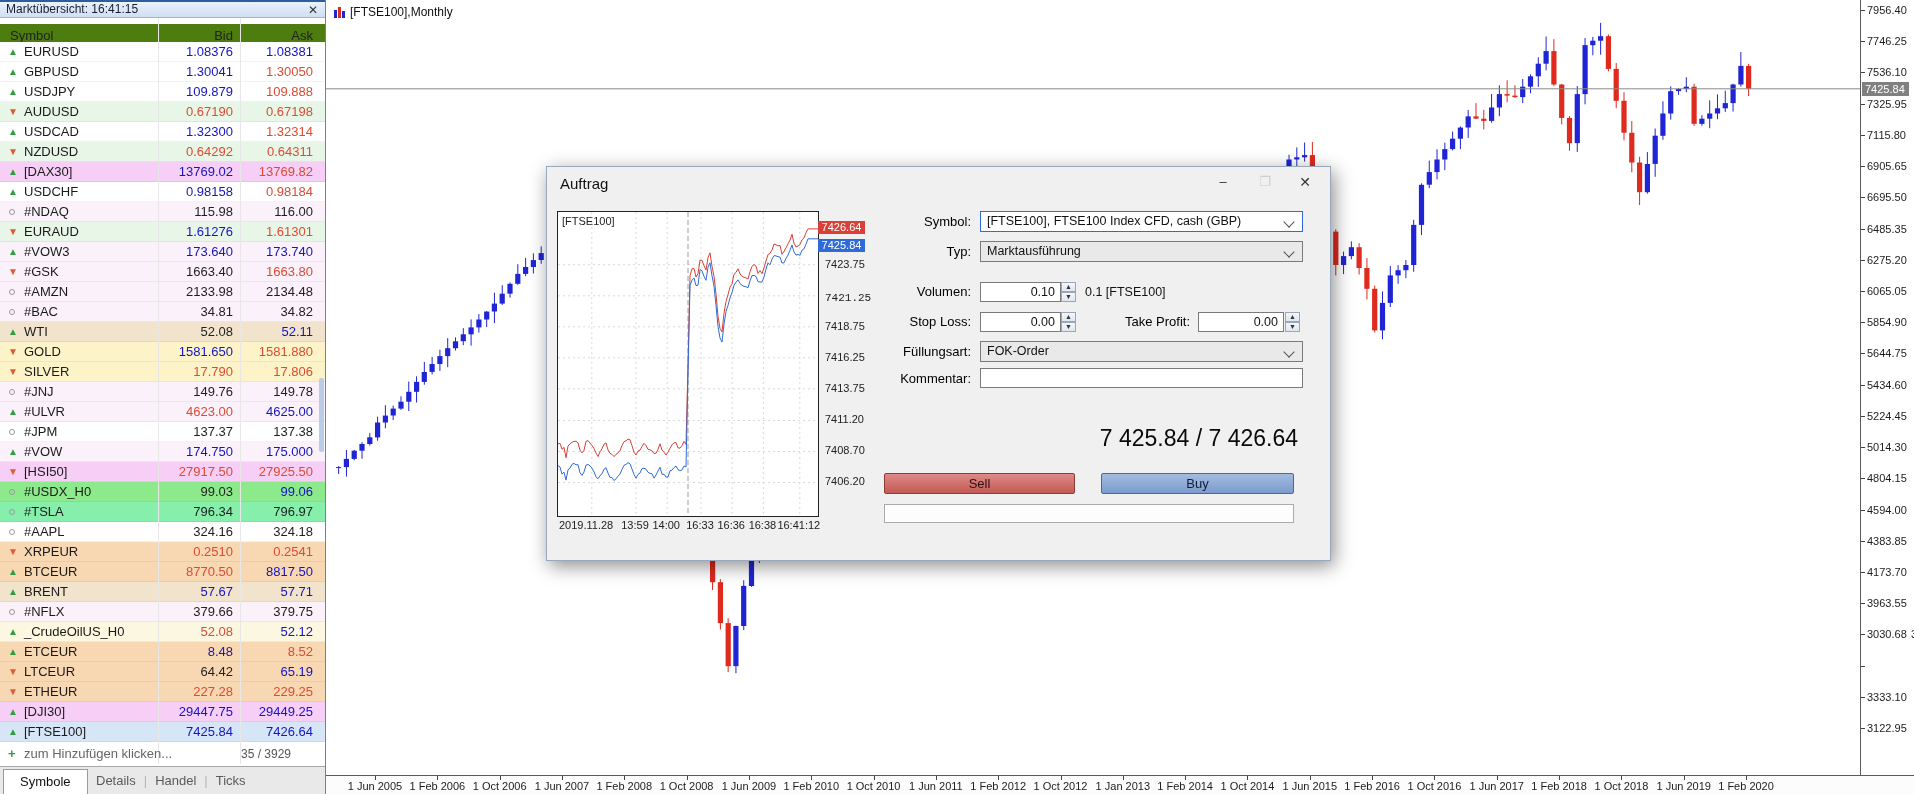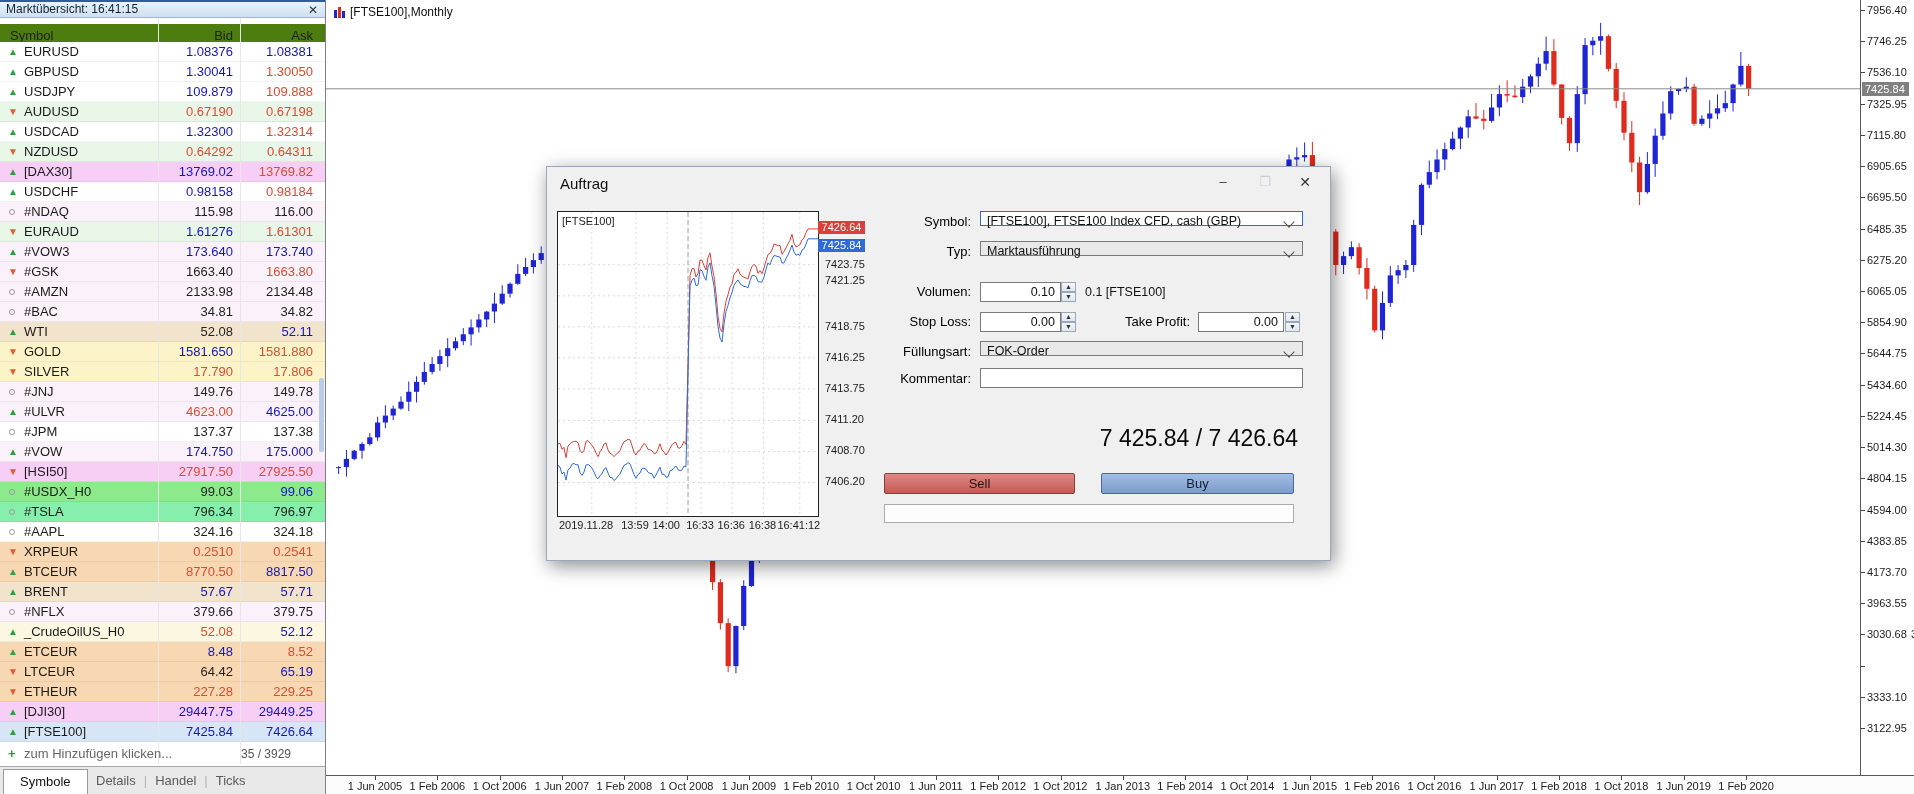--- a/index.html
+++ b/index.html
@@ -55,21 +55,21 @@
 
   .tick-chart-box{position:absolute;left:10px;top:44px;width:262px;height:306px;border:1px solid #222;box-sizing:border-box;background:#fff;}
   .tc-symbol{position:absolute;left:15px;top:48px;font-size:11px;color:#222;z-index:2;}
   .tc-ylabel{position:absolute;left:278px;font-size:11px;color:#222;white-space:nowrap;}
   .tc-badge{position:absolute;left:271px;width:47px;height:13px;line-height:13px;text-align:center;font-size:11px;color:#fff;z-index:3;}
   .tc-badge-ask{background:#d84038;}
   .tc-badge-bid{background:#2f6bd8;}
   .tc-xlabel{position:absolute;top:352px;font-size:11px;color:#222;white-space:nowrap;}
 
   .dlg-label{position:absolute;right:359px;width:160px;text-align:right;font-size:13px;color:#000;line-height:21px;}
-  .combo{position:absolute;left:433px;width:323px;height:15px;box-sizing:border-box;border:1px solid #7a7a7a;background:#e9e9e9;font-size:12.5px;line-height:19px;padding-left:6px;color:#111;cursor:pointer;}
+  .combo{position:absolute;left:433px;width:323px;height:21px;box-sizing:border-box;border:1px solid #7a7a7a;background:#e9e9e9;font-size:12.5px;line-height:19px;padding-left:6px;color:#111;cursor:pointer;}
   .combo-focus{background:#fff;border:1px solid #2f6bd8;}
   .chev{position:absolute;right:9px;top:6px;width:7px;height:7px;border-right:1.5px solid #555;border-bottom:1.5px solid #555;transform:rotate(45deg);}
   .num-input{position:absolute;left:433px;width:81px;height:20px;box-sizing:border-box;border:1px solid #7a7a7a;background:#fff;font-size:12.5px;font-family:"Liberation Sans",sans-serif;text-align:right;padding-right:5px;color:#111;}
   .spin{position:absolute;width:15px;height:20px;}
   .sp-btn{position:absolute;left:0;width:15px;height:10px;box-sizing:border-box;border:1px solid #9aa7b8;background:linear-gradient(#f4f7fb,#dfe6ef);font-size:7px;line-height:8px;text-align:center;color:#333;cursor:pointer;}
   .sp-up{top:0;} .sp-dn{top:10px;}
   .vol-hint{position:absolute;left:538px;font-size:12.5px;color:#111;line-height:20px;}
   .tp-label{position:absolute;right:140px;width:120px;text-align:right;font-size:13px;color:#000;line-height:20px;}
   .tp-input{left:651px;width:86px;}
   .comment-input{position:absolute;left:433px;width:323px;height:20px;box-sizing:border-box;border:1px solid #7a7a7a;background:#fff;font-size:12.5px;padding:0 4px;font-family:"Liberation Sans",sans-serif;}
@@ -873,21 +873,21 @@
     </div>
 
     <span class="dlg-label" style="top:201px">Kommentar:</span>
     <input class="comment-input" style="top: 201px;" value="">
 
     <div class="dlg-quote">7 425.84 / 7 426.64</div>
     <button class="btn btn-sell">Sell</button>
     <button class="btn btn-buy">Buy</button>
     <div class="dlg-progress"></div>
   <span class="tc-ylabel" style="top: 90.7347px;">7423.75</span>
-      <span class="tc-ylabel" style="top: 107px;">7421.25</span>
+      <span class="tc-ylabel" style="top: 125px; font-family: Liberation Mono, monospace;">7421.25</span>
       <span class="tc-ylabel" style="top: 152.776px;">7418.75</span>
       <span class="tc-ylabel" style="top: 183.796px;">7416.25</span>
       <span class="tc-ylabel" style="top: 214.816px;">7413.75</span>
       <span class="tc-ylabel" style="top: 246.457px;">7411.20</span>
       <span class="tc-ylabel" style="top: 277.478px;">7408.70</span>
       <span class="tc-ylabel" style="top: 308.498px;">7406.20</span>
       <span class="tc-xlabel" style="left: 12px;">2019.11.28</span>
       <span class="tc-xlabel" style="left: 88px; transform: translateX(-50%);">13:59</span>
       <span class="tc-xlabel" style="left: 119.2px; transform: translateX(-50%);">14:00</span>
       <span class="tc-xlabel" style="left: 153px; transform: translateX(-50%);">16:33</span>

